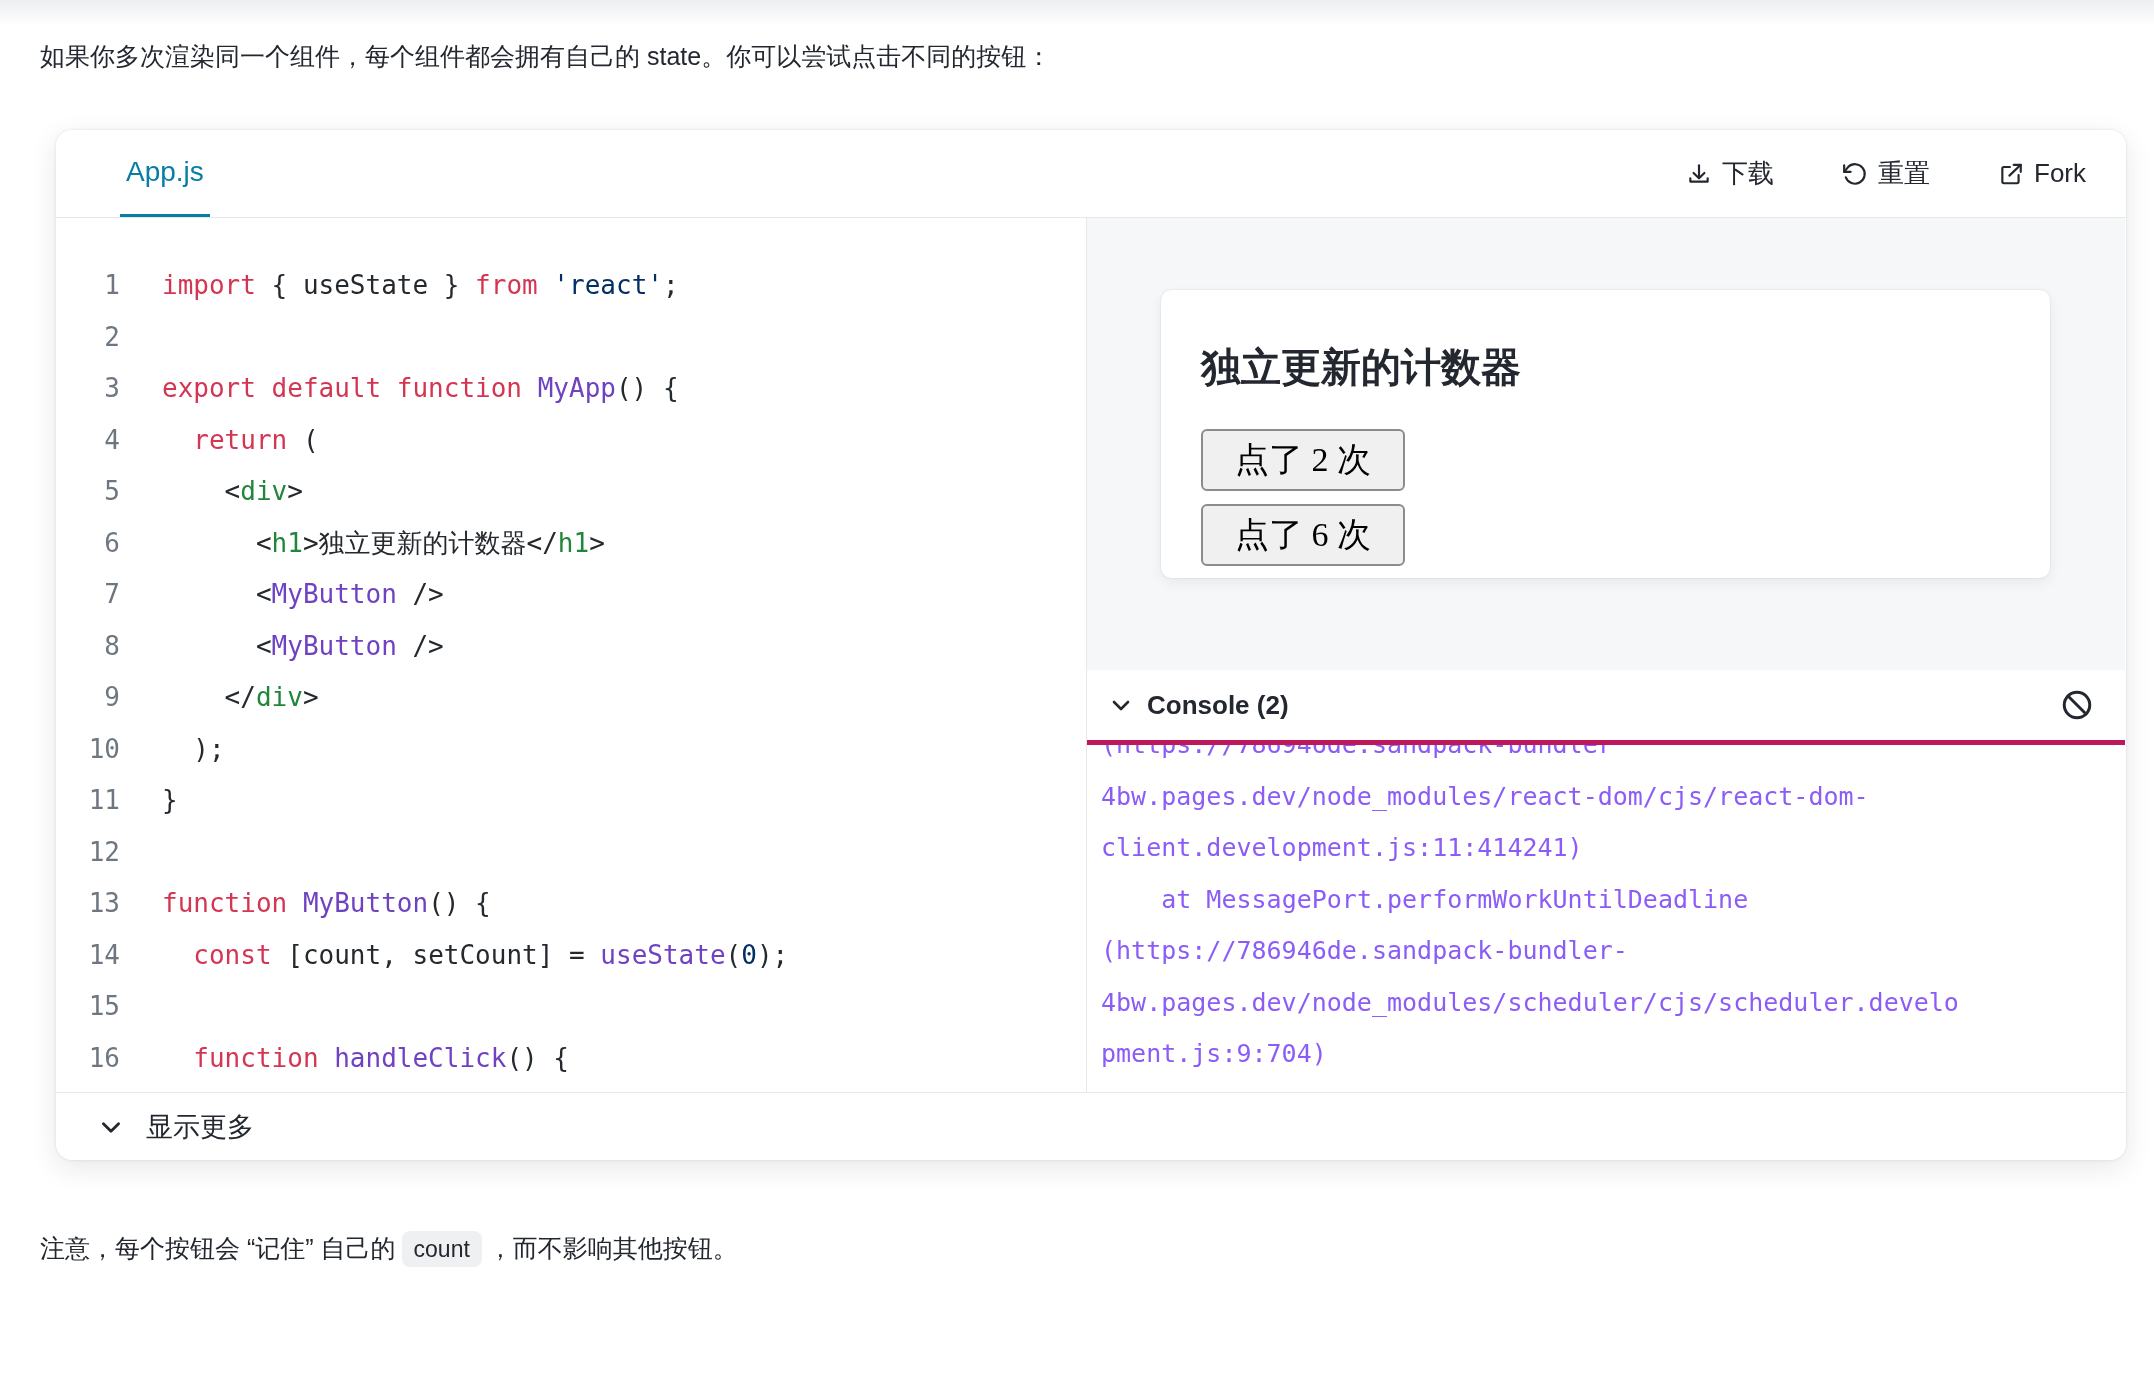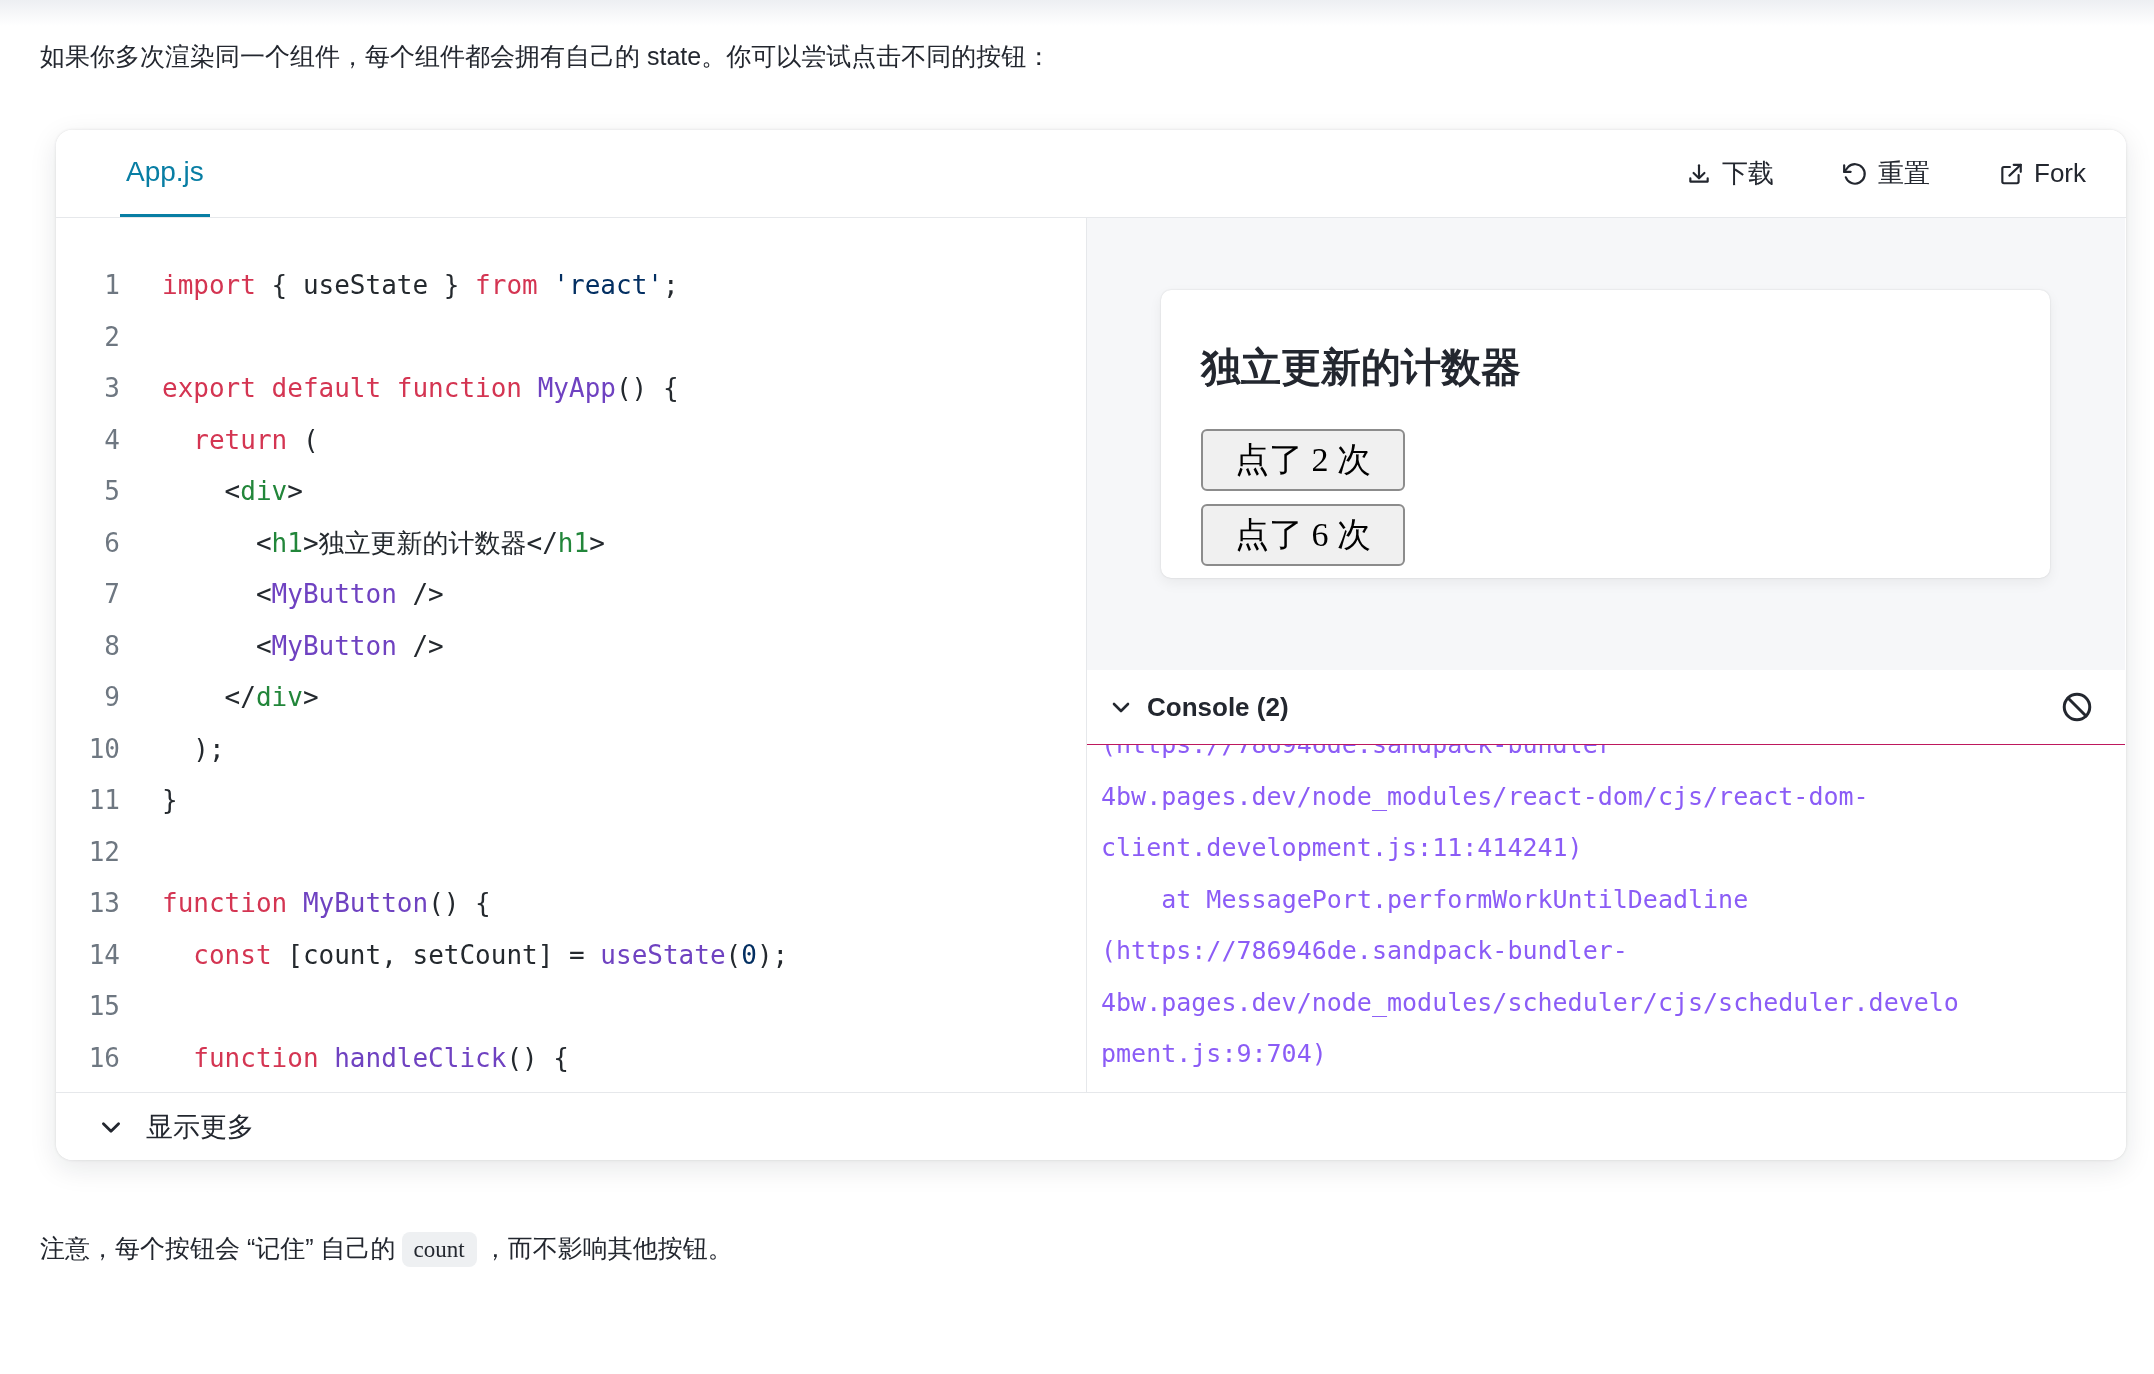--- a/index.html
+++ b/index.html
@@ -54,40 +54,40 @@
     box-shadow:0 0 2px rgba(0,0,0,.14), 0 5px 14px rgba(0,0,0,.06);
   }
   .preview-title { font-family:Liberation Mono, monospace; font-weight:bold; font-size:40px; margin:8px 0 34px; }
   .preview-btn {
     display:block; margin-bottom:13px; font-family:"Liberation Serif", serif;
     font-size:34px; color:#000; background:#f0f0f0; border:2px solid #8c8c8c;
     border-radius:6px; padding:6px 32px; cursor:pointer;
   }
 
   .console-header {
-    height:75px; background:#fff; border-bottom:1px solid #be185d;
+    height:75px; background:#fff; border-bottom:5px solid #be185d;
     display:flex; align-items:center; justify-content:space-between; padding:0 30px 0 22px;
   }
   .console-title { display:flex; align-items:center; gap:14px; font-size:26px; font-weight:600; cursor:pointer; }
   .console-body { flex:1; overflow:hidden; padding:0 16px 0 14px; background:#fff; }
   .console-body pre {
     margin:-26px 0 0 0; font-family:"DejaVu Sans Mono", monospace;
     font-size:25px; line-height:51.5px; color:#8b5cf6;
     white-space:pre-wrap; word-break:break-all;
   }
 
   .footer-bar {
     border-top:1px solid #e6e8eb; height:68px; display:flex; align-items:center;
     gap:22px; padding-left:42px; font-size:27px; cursor:pointer; background:#fff;
     border-radius:0 0 16px 16px;
   }
 
   .outro { margin:68px 0 0 40px; font-size:25px; line-height:40px; }
   .inline-code {
-    font-family:Liberation Serif, serif; font-size:23px;
+    font-family:Liberation Sans, sans-serif; font-size:23px;
     background:#eef0f2; border-radius:8px; padding:5px 12px; margin:0 6px;
   }
   .icon { flex:none; }
 </style>
 </head>
 <body>
 
 <div class="top-fade"></div>
 
 <p class="intro">如果你多次渲染同一个组件，每个组件都会拥有自己的 state。你可以尝试点击不同的按钮：</p>

